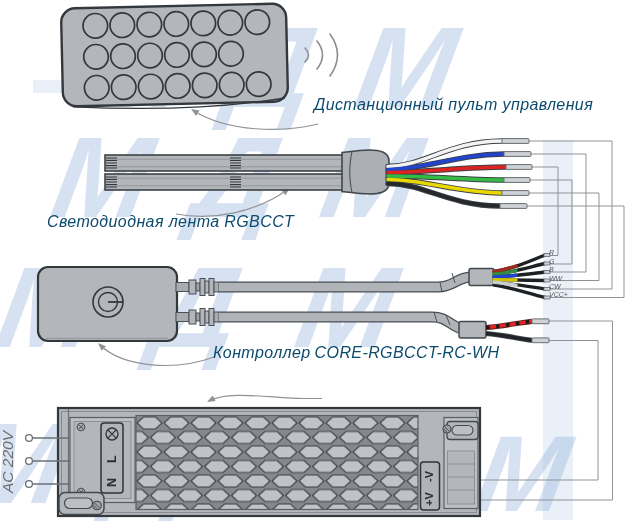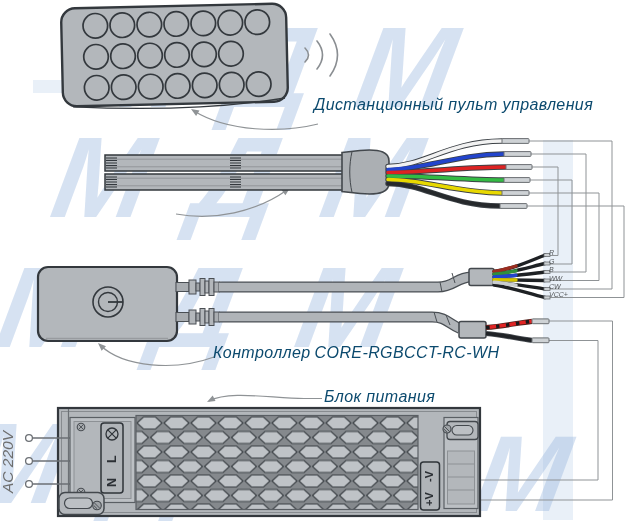--- a/index.html
+++ b/index.html
@@ -258,24 +258,24 @@
           <circle cx="97" cy="505.5" r="4.3" fill="#9fa3a7" stroke="#43484d" stroke-width="1.1"></circle>
           <path d="M94.2,502.7 L99.8,508.3 M93.8,505.5 L97,508.7" stroke="#43484d" stroke-width="0.9" fill="none"></path>
         </g>
       </g>
     </g>
 
     <text x="13" y="493" transform="rotate(-90 13 493)" font-size="15.5" font-style="italic" fill="#6e6e6e">AC 220V</text>
   </svg>
 
   <div class="lbl" style="left:314px;top:96px;">Дистанционный пульт управления</div>
+  <div class="lbl" style="left:47px;top:213px;">Светодиодная лента RGBCCT</div>
   <div class="lbl" style="left:213px;top:344px;">
     <span>Контроллер</span><span class="model">CORE-RGBCCT-RC-WH</span>
   </div>
-  <div class="lbl" style="left:324px;top:388px;">Блок питания</div>
 
   <div class="wlabel" style="top:249px;">R</div>
   <div class="wlabel" style="top:257.5px;">G</div>
   <div class="wlabel" style="top:266px;">B</div>
   <div class="wlabel" style="top:274.5px;">WW</div>
   <div class="wlabel" style="top:282.5px;">CW</div>
   <div class="wlabel" style="top:291px;">VCC+</div>
 
 </div>
 

